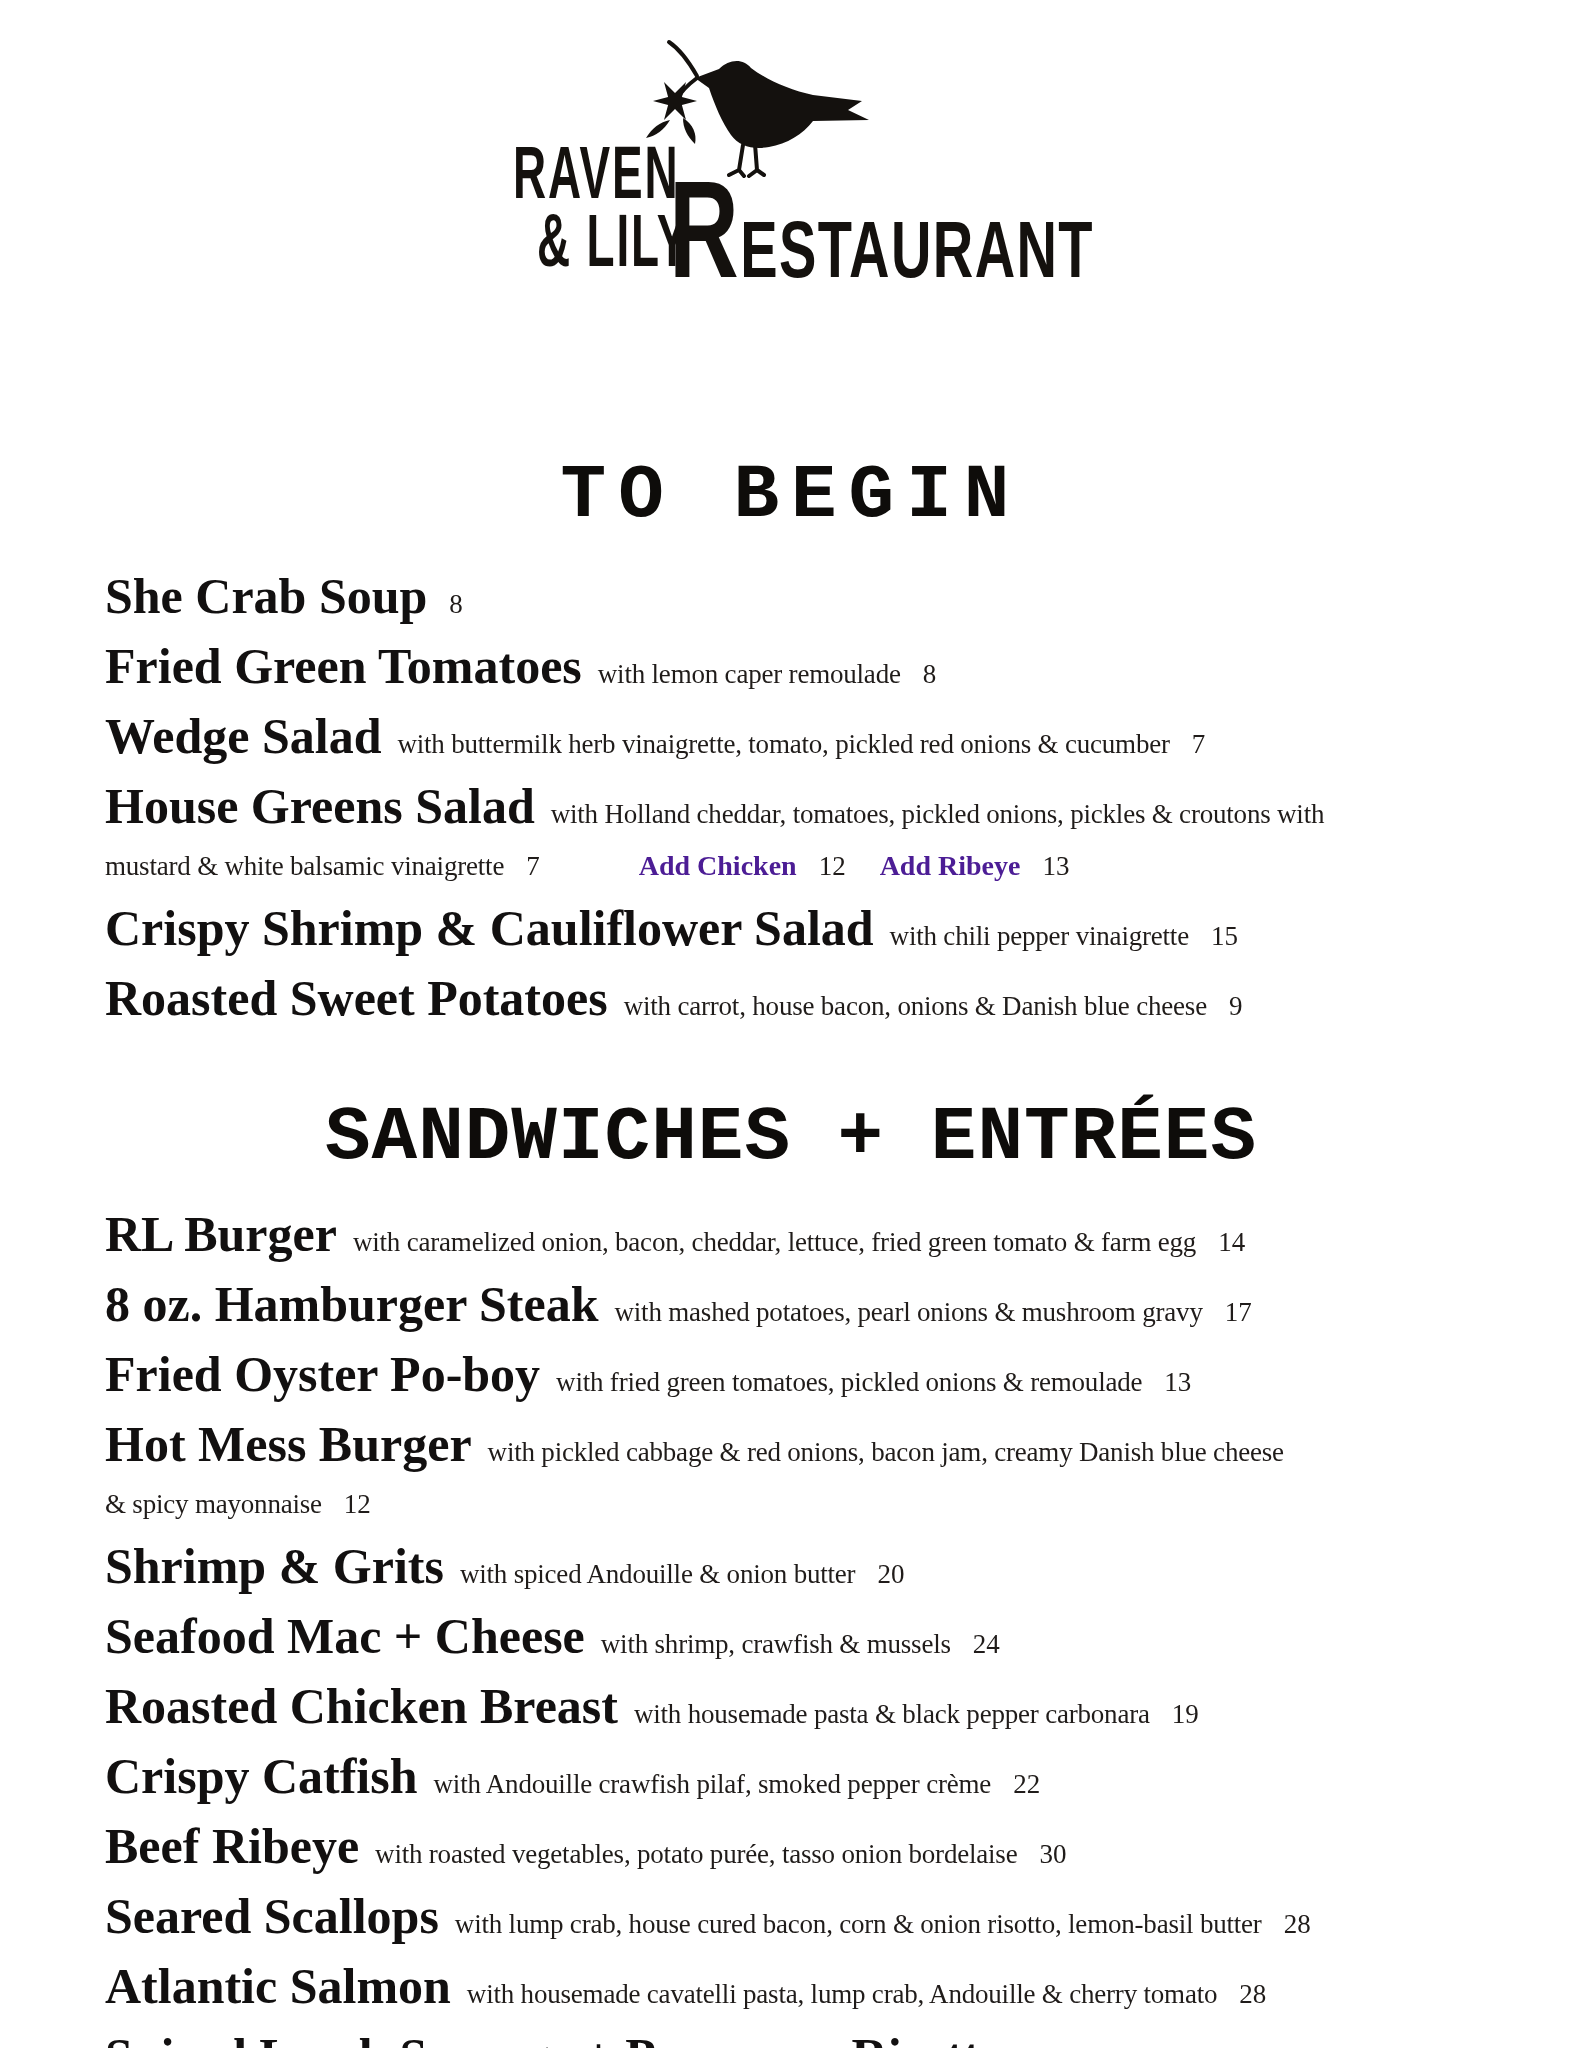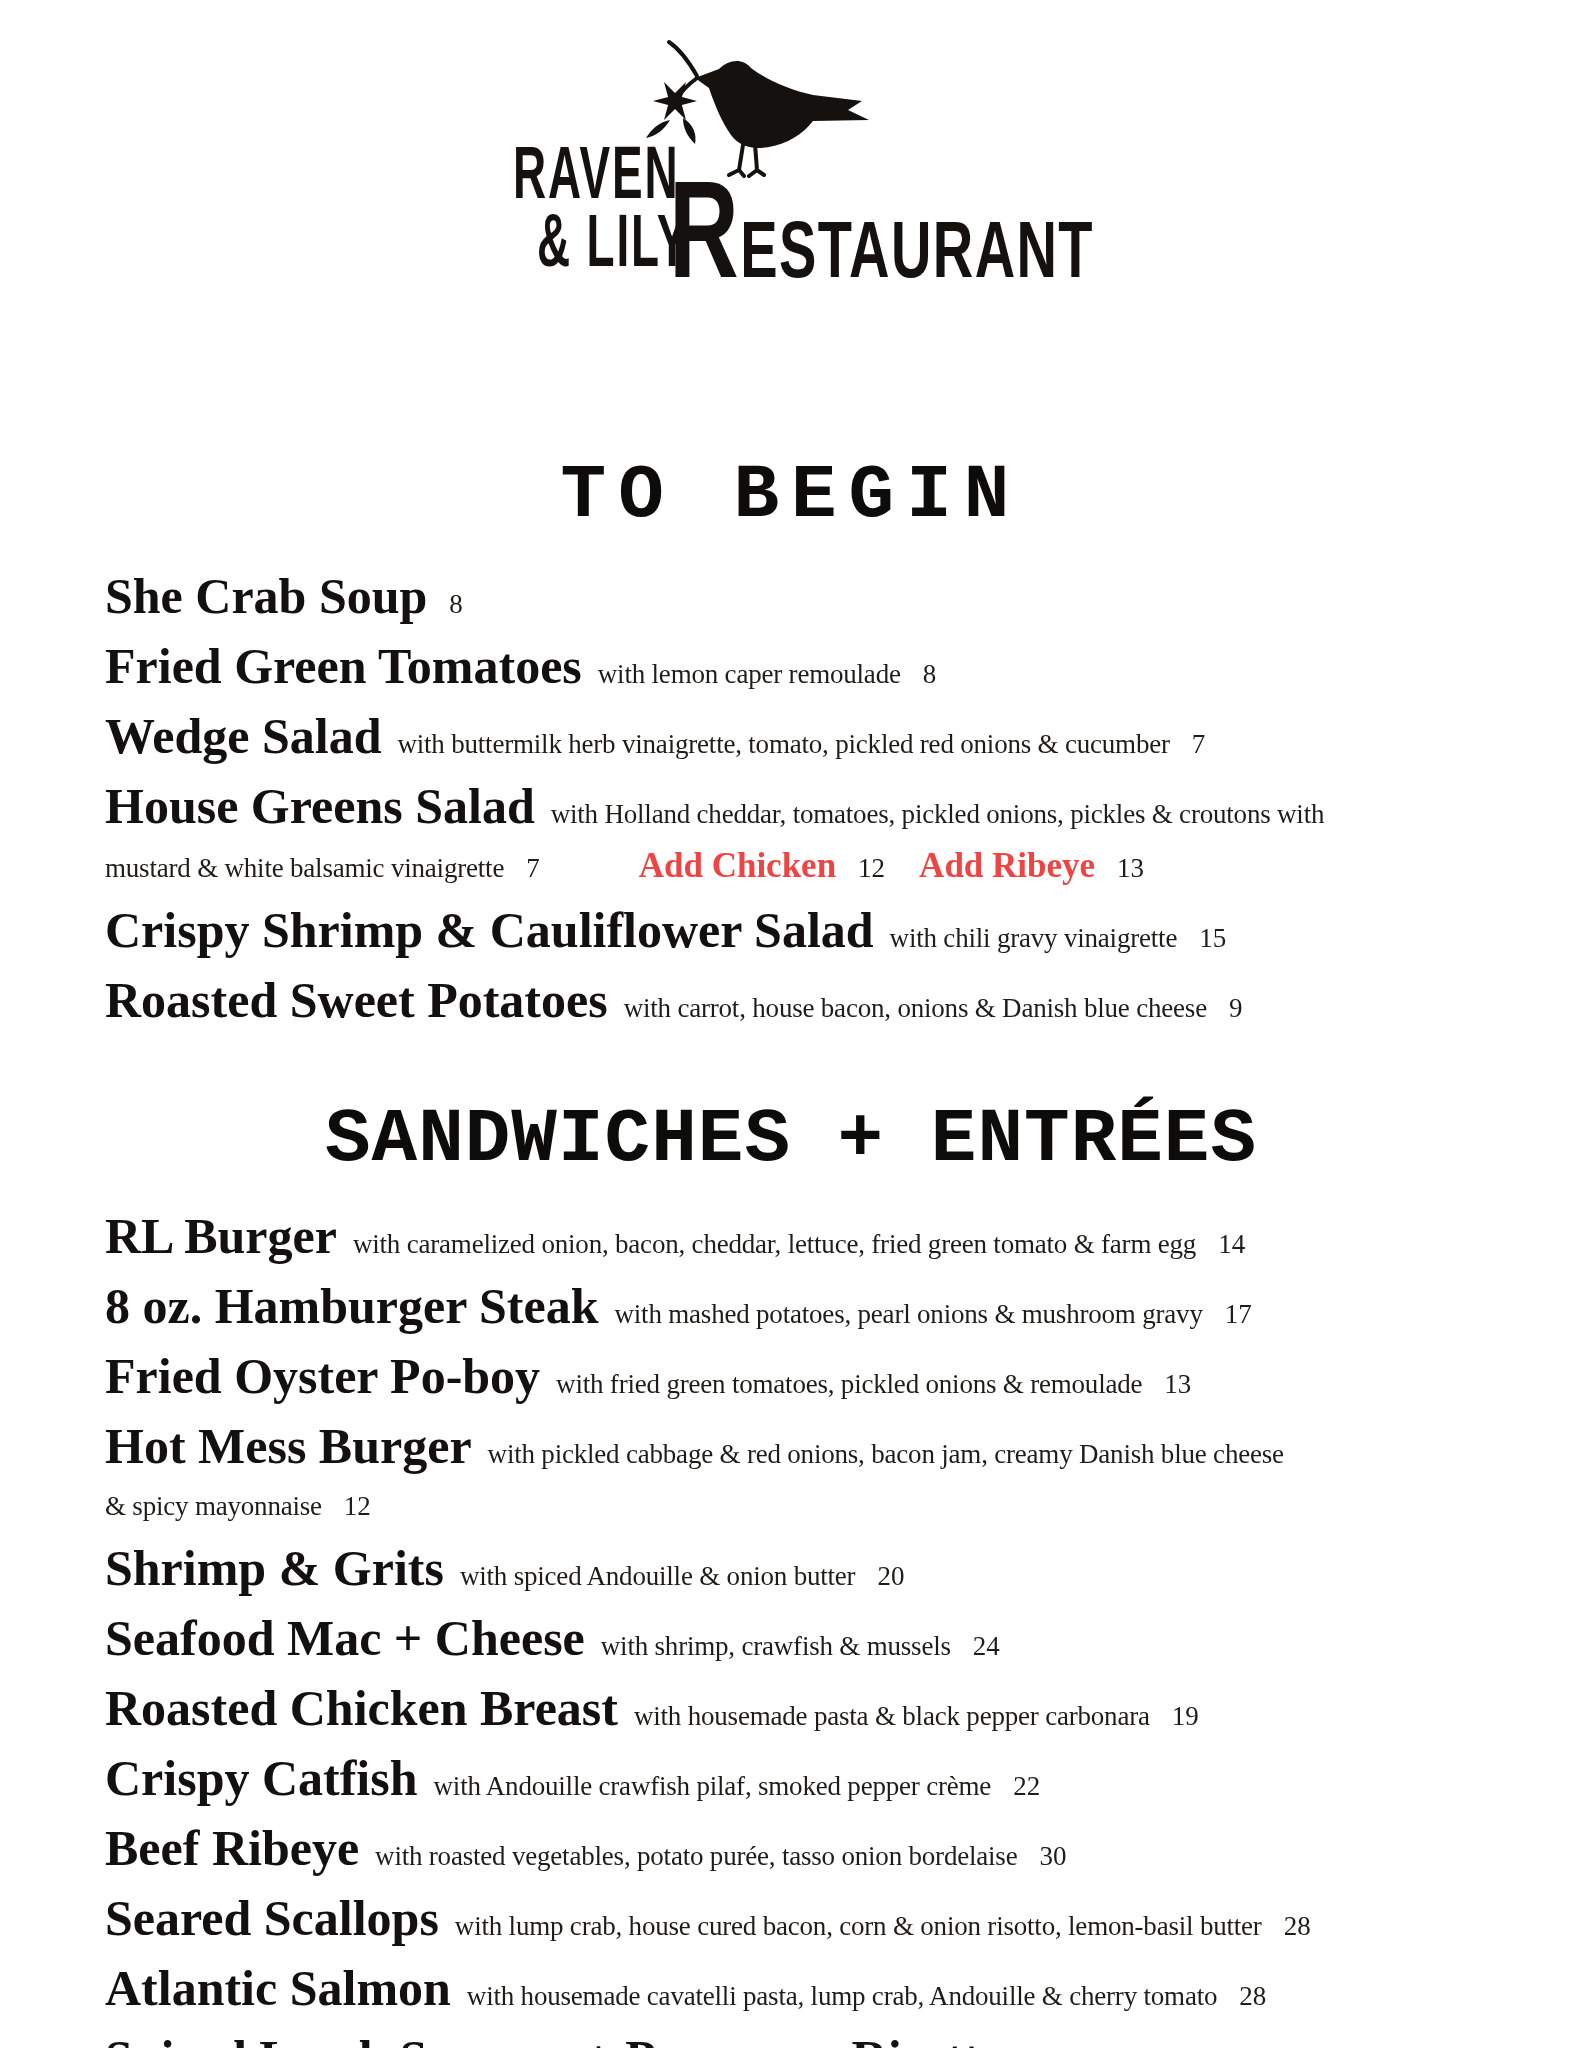--- a/index.html
+++ b/index.html
@@ -77,22 +77,22 @@
     margin-top:11px;
   }
   .item-desc.cont{margin-left:0;}
   .item-price{
     font-size:27px;
     color:#201c1a;
     margin-left:18px;
   }
   .addon-label{
     font-weight:700;
-    font-size:35px;
-    color:#ef4444;
+    font-size:28px;
+    color:#4c1d95;
   }
   .addon-first{margin-left:95px;}
   .addon-next{margin-left:30px;}
 </style>
 </head>
 <body>
 
 <div class="page">
 
   <header class="logo">
@@ -139,21 +139,21 @@
       <span class="item-desc">with Holland cheddar, tomatoes, pickled onions, pickles &amp; croutons with</span><br>
       <span class="item-desc cont">mustard &amp; white balsamic vinaigrette</span>
       <span class="item-price">7</span>
       <span class="addon-label addon-first">Add Chicken</span>
       <span class="item-price">12</span>
       <span class="addon-label addon-next">Add Ribeye</span>
       <span class="item-price">13</span>
     </li>
     <li class="menu-item">
       <span class="item-name">Crispy Shrimp &amp; Cauliflower Salad</span>
-      <span class="item-desc">with chili gravy vinaigrette</span>
+      <span class="item-desc">with chili pepper vinaigrette</span>
       <span class="item-price">15</span>
     </li>
     <li class="menu-item">
       <span class="item-name">Roasted Sweet Potatoes</span>
       <span class="item-desc">with carrot, house bacon, onions &amp; Danish blue cheese</span>
       <span class="item-price">9</span>
     </li>
   </ul>
 
   <h1 class="section-title title-entrees">SANDWICHES + ENTRÉES</h1>

